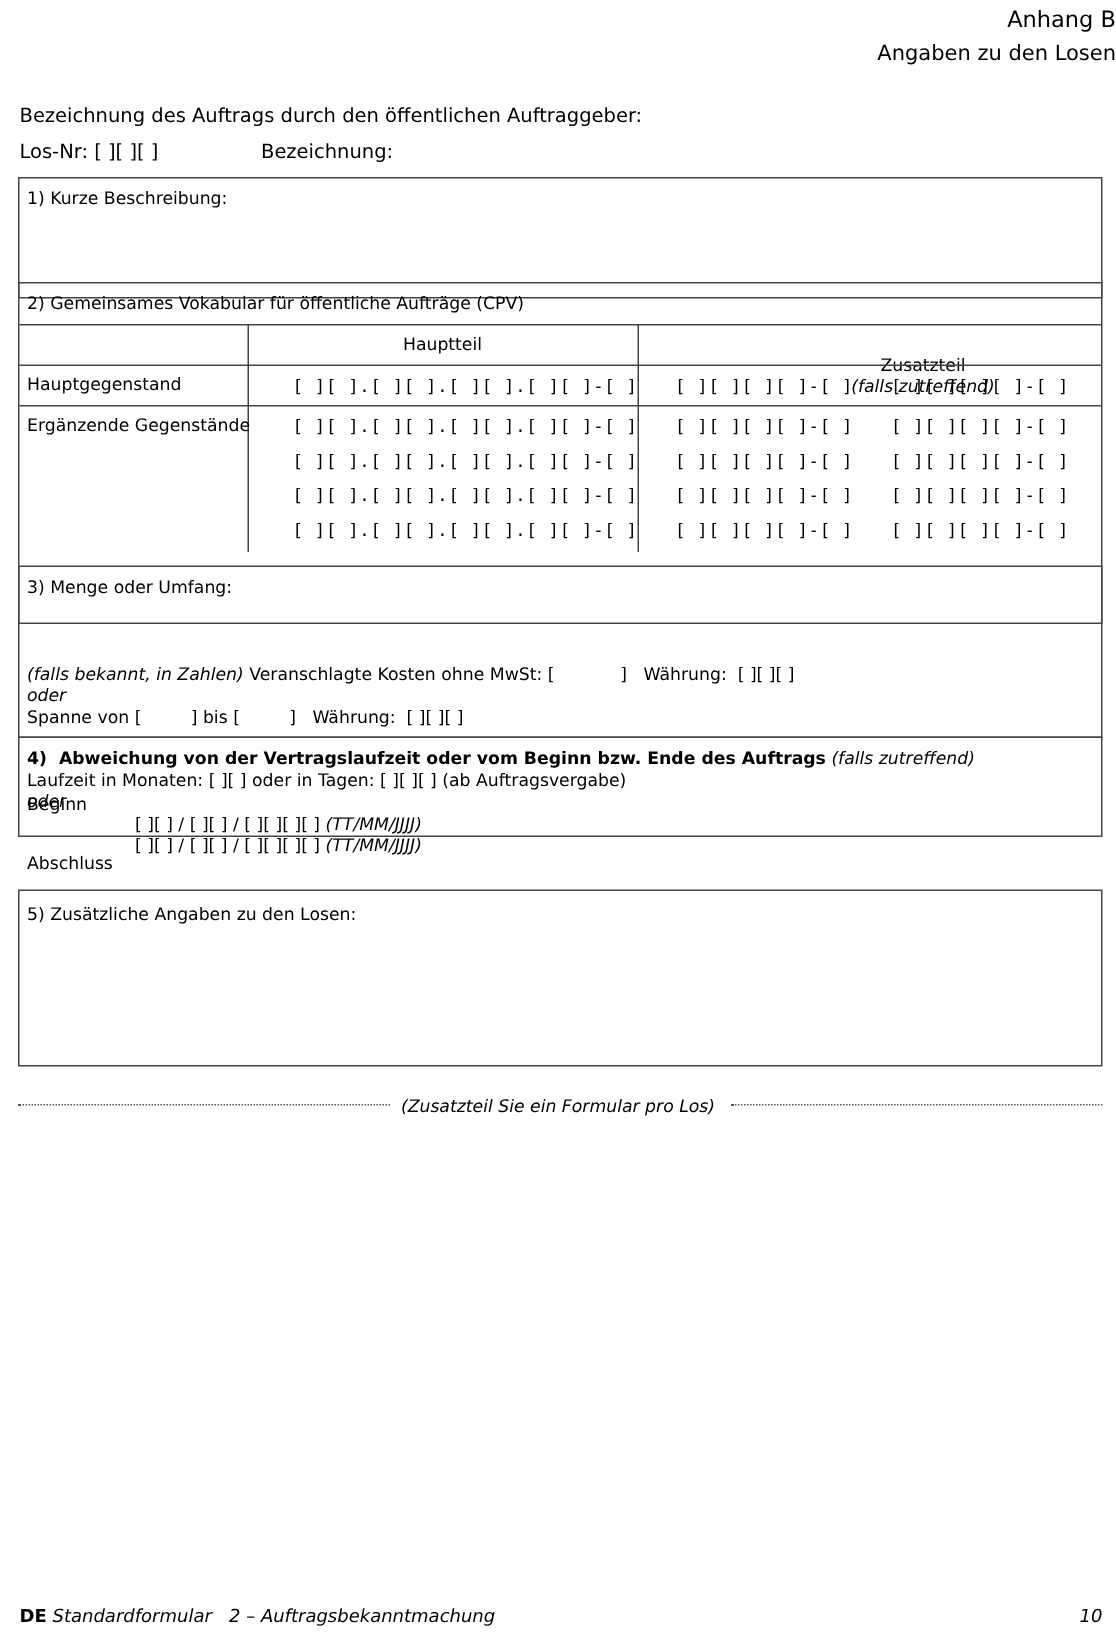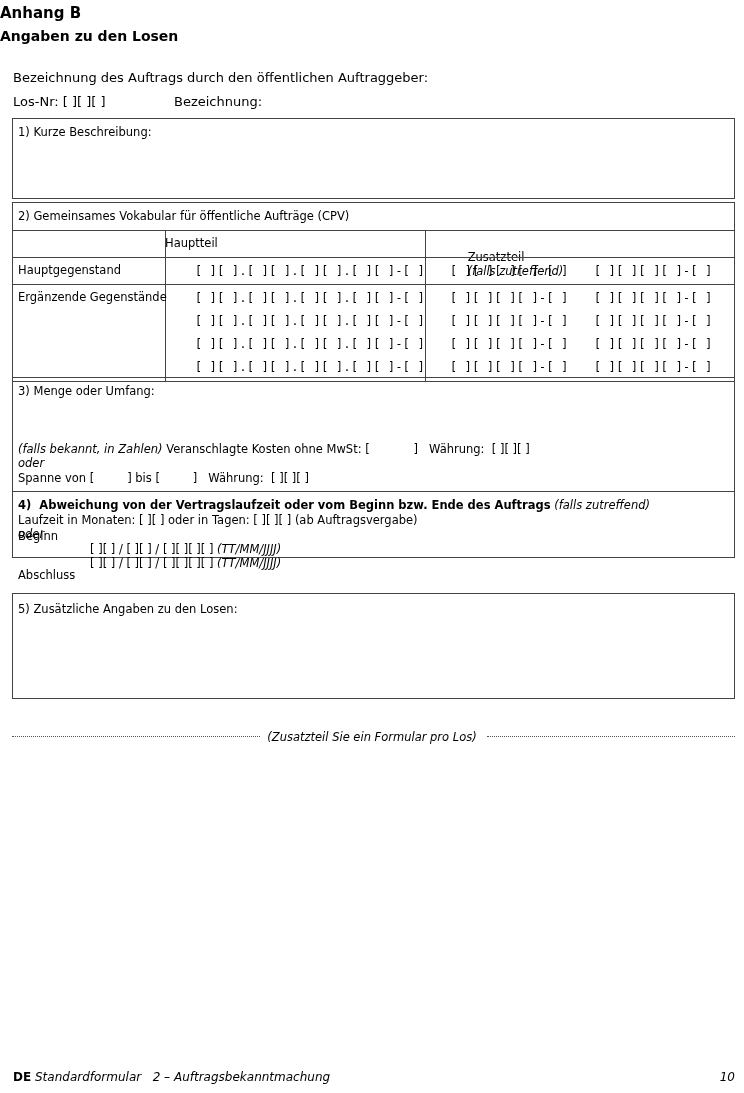--- a/index.html
+++ b/index.html
@@ -1,51 +1,51 @@
 <!DOCTYPE html>
 <html><head>
 <meta charset="utf-8">
 <style>
   html, body { margin:0; padding:0; background:#ffffff; }
   body { width:744px; height:1093px; position:relative; overflow:hidden;
          font-family:"DejaVu Sans", sans-serif; color:#000; font-size:12px; }
   .abs { position:absolute; }
-  .title { left:0; width:744px; text-align:left;font-weight:bold; }
+  .title { left:0; width:744px; text-align:right; }
   .t1 { top:4px; font-size:15px; }
   .t2 { top:28px; font-size:14px; }
   .hdr { left:13px; font-size:13px; }
   .box { position:absolute; left:12px; width:723px; border:1px solid #444; box-sizing:border-box; }
   .sec-title { font-size:11.5px; font-weight:normal; position:absolute; left:5px; }
   .line { font-size:11.5px; position:absolute; left:5px; white-space:pre; }
   .it { font-style:italic; }
   .mono { font-family:"DejaVu Sans Mono", monospace; font-size:10.5px; letter-spacing:0.5px; white-space:pre; }
   .hline { position:absolute; left:0; width:100%; height:0; border-top:1px solid #444; }
   .vline { position:absolute; top:0; width:0; border-left:1px solid #444; }
   .cell { position:absolute; font-size:11.5px; white-space:pre; }
-  .center { text-align:left; }
+  .center { text-align:center; }
   .dots { position:absolute; top:736px; border-top:1px dotted #555; height:0; }
   .footer { top:1070px; font-size:12px; }
 </style>
 </head>
 <body>
 
 <div class="abs title t1">Anhang B</div>
 <div class="abs title t2">Angaben zu den Losen</div>
 <div class="abs hdr" style="top:70px;">Bezeichnung des Auftrags durch den öffentlichen Auftraggeber:</div>
 <div class="abs hdr" style="top:94px;">
   <span>Los-Nr:</span>
   <span>[  ][  ][  ]</span>
 </div>
 <div class="abs hdr" style="top:94px; left:174px;">Bezeichnung:</div>
 
 <div class="box" style="top:118px; height:81px;">
   <div class="sec-title" style="top:6px;">1)  Kurze Beschreibung:</div>
 </div>
 
-<div class="box" style="top:202px; height:180px;">
+<div class="box" style="top:188px; height:228px;">
   <div class="sec-title" style="top:6px;">2)  Gemeinsames Vokabular für öffentliche Aufträge (CPV)</div>
   <div class="hline" style="top:27px;"></div>
   <div class="vline" style="left:152px; top:27px; height:152px;"></div>
   <div class="vline" style="left:412px; top:27px; height:152px;"></div>
   <div class="cell center" style="left:152px; width:260px; top:33px;">Hauptteil</div>
   <div class="cell center" style="left:412px; width:310px; top:33px;margin-left:28px;">
     <span>Zusatzteil</span>
     <span class="it">(falls zutreffend)</span>
   </div>
   <div class="hline" style="top:54px;"></div>
@@ -84,21 +84,21 @@
 <div class="box" style="top:491px; height:67px;">
   <div class="line" style="top:6px;"><b>4)  Abweichung von der Vertragslaufzeit oder vom Beginn bzw. Ende des Auftrags</b> <span class="it">(falls zutreffend)</span></div>
   <div class="line" style="top:21px;"><span>Laufzeit in Monaten:</span> <span>[ ][ ]</span> <span>oder in Tagen:</span> <span>[ ][ ][ ]</span> <span>(ab Auftragsvergabe)</span></div>
   <div class="line it" style="top:35px;">oder</div>
   <div class="line" style="top:37px;">Beginn</div>
   <div class="line" style="top:50px; left:77px;"><span>[ ][ ] / [ ][ ] / [ ][ ][ ][ ]</span> <span class="it">(TT/MM/JJJJ)</span></div>
   <div class="line" style="top:64px;margin-top:12px;">Abschluss</div>
   <div class="line" style="top:64px; left:77px;"><span>[ ][ ] / [ ][ ] / [ ][ ][ ][ ]</span> <span class="it">(TT/MM/JJJJ)</span></div>
 </div>
 
-<div class="box" style="top:593px; height:106px;">
+<div class="box" style="top:593px; height:118px;">
   <div class="sec-title" style="top:8px;">5)  Zusätzliche Angaben zu den Losen:</div>
 </div>
 
 <div class="dots" style="left:12px; width:248px;"></div>
 <div class="abs it" style="top:730px; left:0; width:744px; text-align:center; font-size:11.5px;">(Zusatzteil Sie ein Formular pro Los)</div>
 <div class="dots" style="left:487px; width:248px;"></div>
 
 <div class="abs footer" style="left:13px;"><b>DE</b> <span class="it" style="white-space:pre;">Standardformular   2 – Auftragsbekanntmachung</span></div>
 <div class="abs footer it" style="right:9px;">10</div>
 

